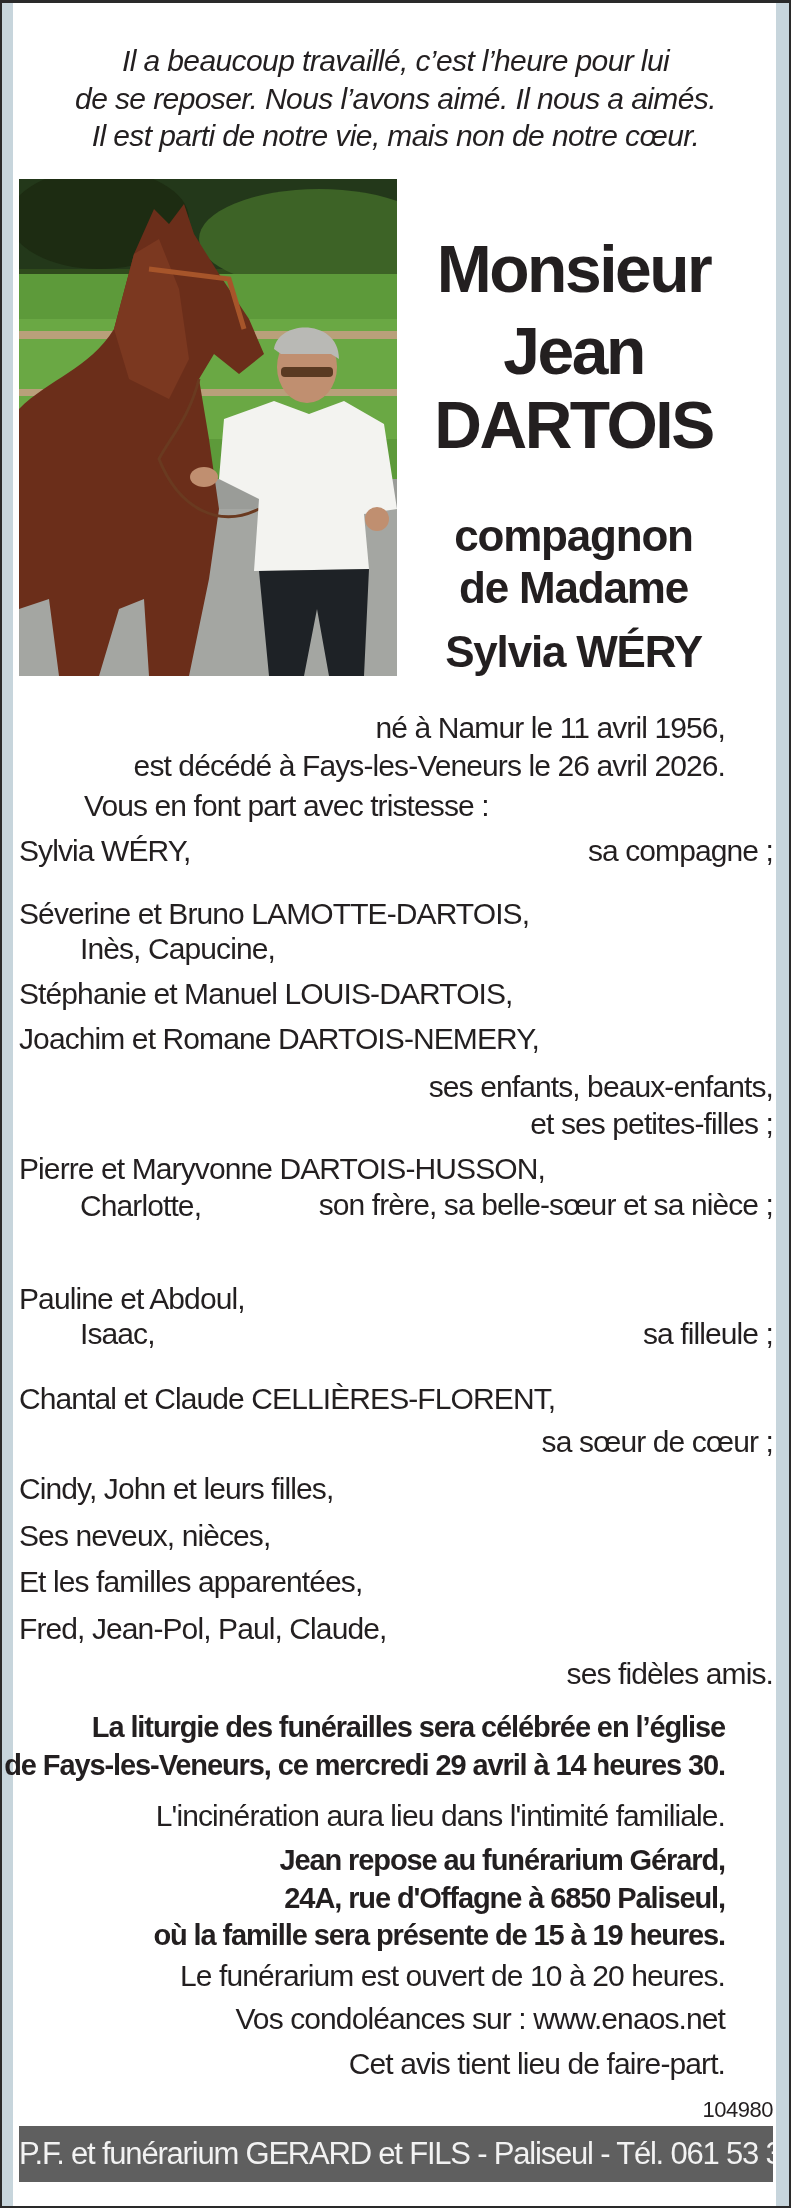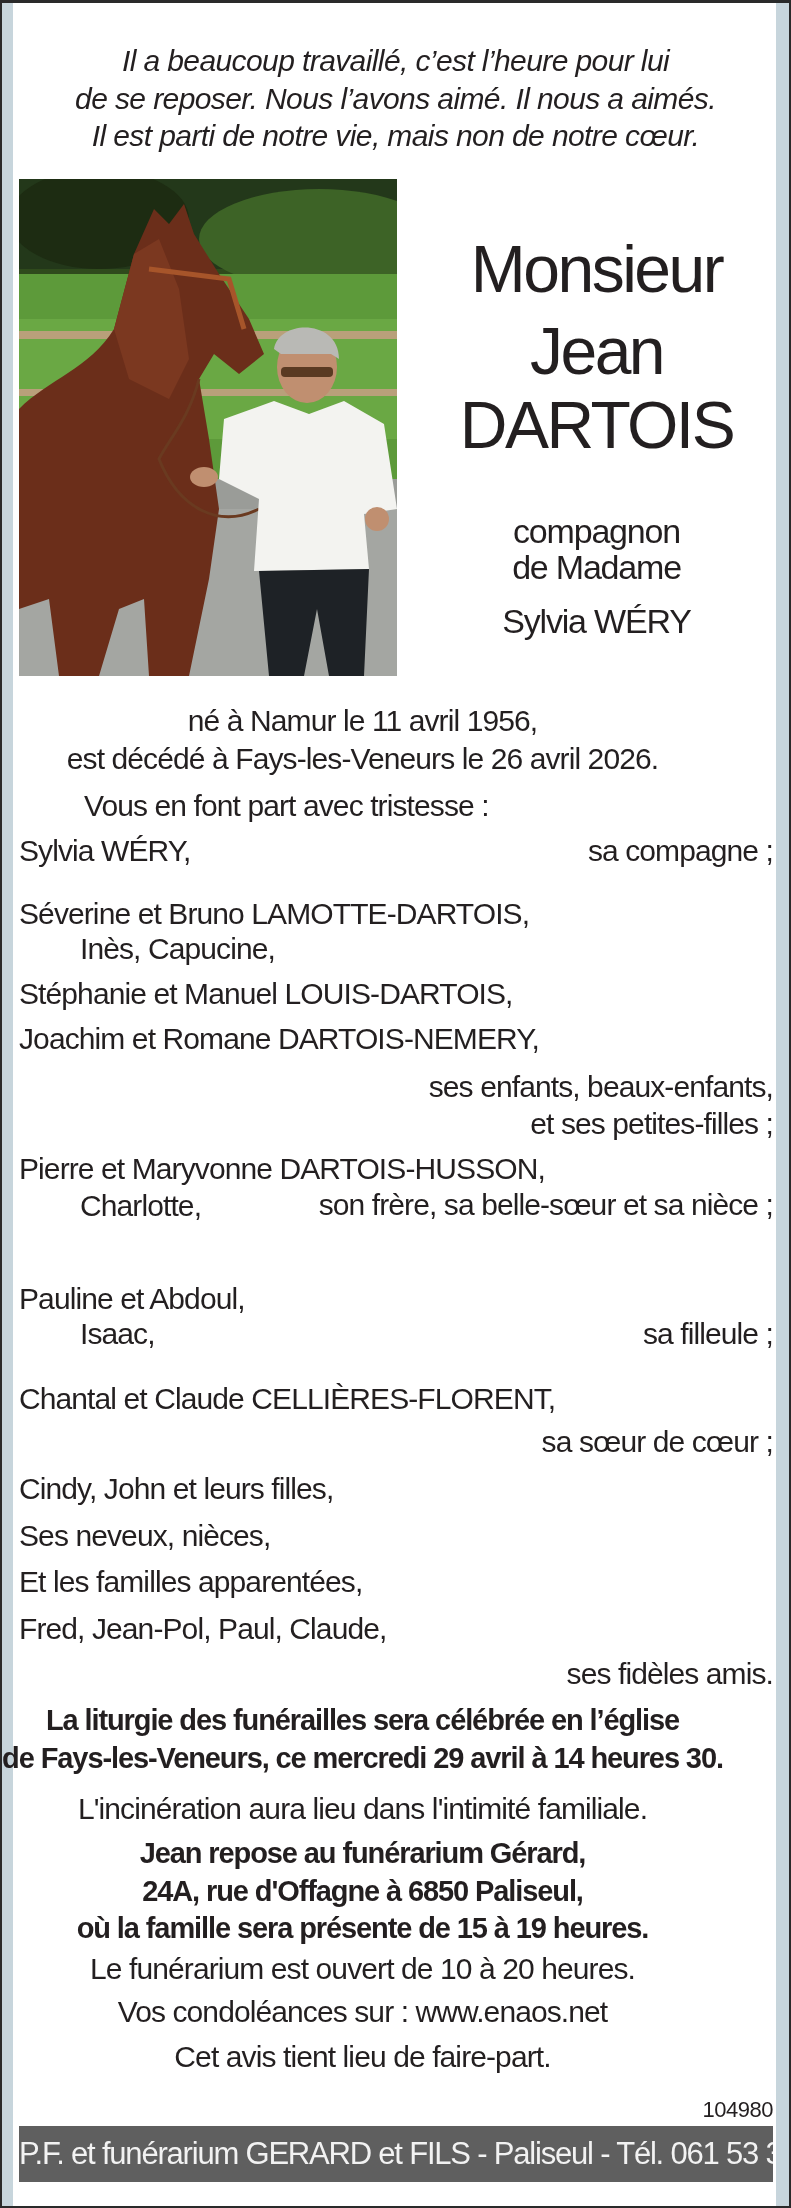--- a/index.html
+++ b/index.html
@@ -5,25 +5,25 @@
   html, body { margin: 0; padding: 0; background: #ffffff; }
   body { width: 791px; height: 2208px; position: relative; overflow: hidden;
          font-family: "Liberation Sans", sans-serif; color: #231f20; }
   .frame { position: absolute; left: 0; top: 0; width: 791px; height: 2208px; box-sizing: border-box;
            border: 2px solid #2a2a2a; border-top-width: 3px; background: #c7d5dc; }
   .inner { position: absolute; left: 13px; top: 3px; right: 15px; bottom: 2px; background: #ffffff; }
   .abs { position: absolute; white-space: nowrap; }
   .quote { font-family: "Liberation Sans", sans-serif; font-style: italic; font-size: 30px;
            left: 0; width: 791px; text-align: center; letter-spacing: -0.6px; }
   .photo { position: absolute; left: 19px; top: 179px; width: 378px; height: 497px; overflow: hidden; }
-  .name-block { position: absolute; left: 419px; width: 355px; text-align: center; font-weight: normal; }
+  .name-block { position: absolute; left: 396px; width: 355px; text-align: center; font-weight: bold; }
   .name-big { font-size: 66px; letter-spacing: -2.5px; line-height: 1; }
-  .name-sub { font-size: 34px; letter-spacing: -1.2px; line-height: 1; }
+  .name-sub { font-size: 44px; letter-spacing: -1.2px; line-height: 1; }
   .t { font-size: 30px; letter-spacing: -0.9px; line-height: 1; }
-  .center { left: 0; width: 725px; text-align: center; }
+  .center { left: 0; width: 725px; text-align: right; margin-top: 7px; }
   .left { left: 19px; }
   .indent { left: 47px; margin-left: 33px; }
   .right { right: 18px; text-align: right; }
   .bold { font-weight: bold; letter-spacing: -1.1px; font-size: 29px; }
   .footer { position: absolute; left: 19px; top: 2126px; width: 754px; height: 56px; background: #5f5f5f;
             color: #f2f2f2; font-size: 31px; line-height: 56px; text-align: center; letter-spacing: -1.2px;
             white-space: nowrap; overflow: hidden; }
   .ref { font-size: 22px; letter-spacing: -0.5px; }
 </style>
 </head>
@@ -64,21 +64,21 @@
   </svg>
 </div>
 
 <div class="name-block" style="top:236px">
   <div class="name-big">Monsieur</div>
   <div class="name-big" style="margin-top:16px">Jean</div>
   <div class="name-big" style="margin-top:8px">DARTOIS</div>
 </div>
 <div class="name-block" style="top:514px">
   <div class="name-sub">compagnon</div>
-  <div class="name-sub" style="margin-top:2px">de Madame</div>
+  <div class="name-sub" style="margin-top:8px">de Madame</div>
   <div class="name-sub" style="margin-top:20px">Sylvia WÉRY</div>
 </div>
 
 <div class="abs t center" style="top:706px">né à Namur le 11 avril 1956,</div>
 <div class="abs t center" style="top:744px">est décédé à Fays-les-Veneurs le 26 avril 2026.</div>
 <div class="abs t" style="top:791px; left:84px">Vous en font part avec tristesse :</div>
 
 <div class="abs t left" style="top:836px">Sylvia WÉRY,</div>
 <div class="abs t right" style="top:836px">sa compagne ;</div>
 

